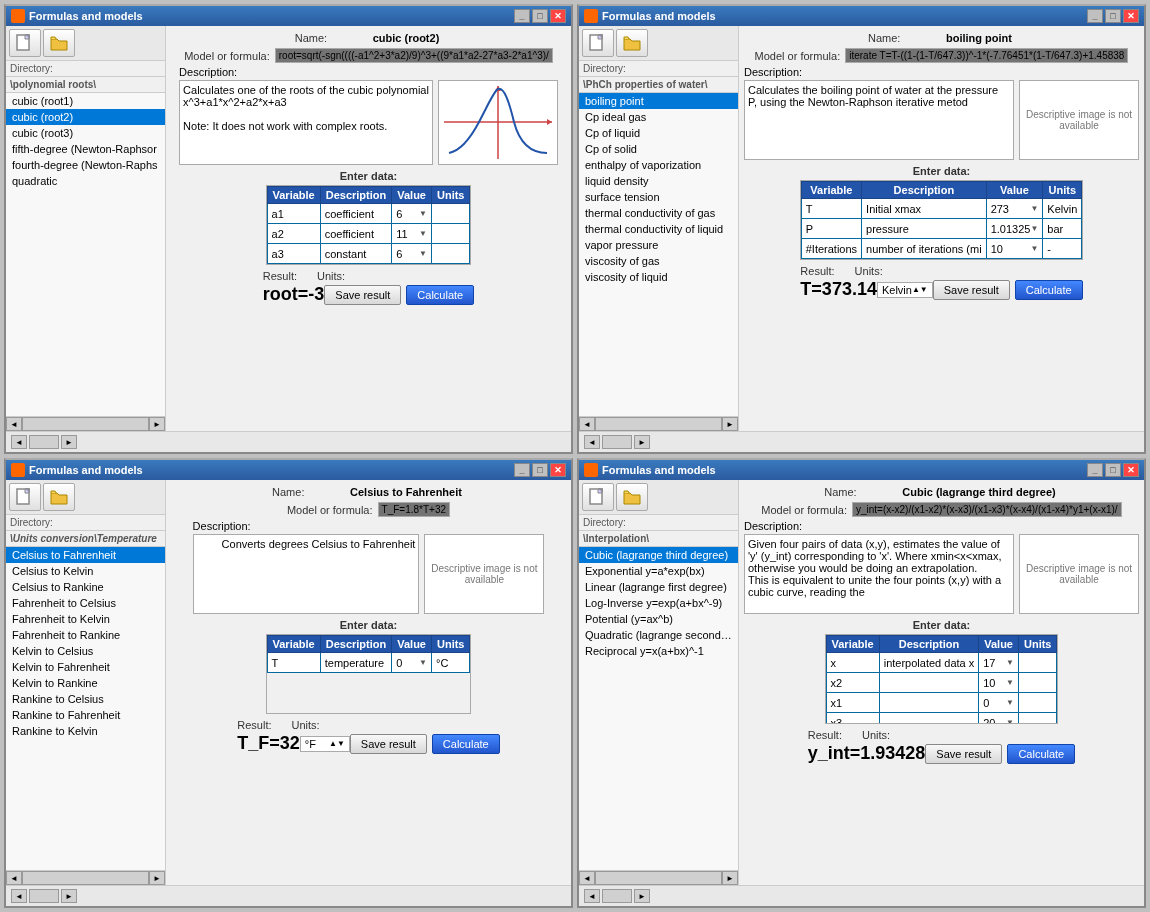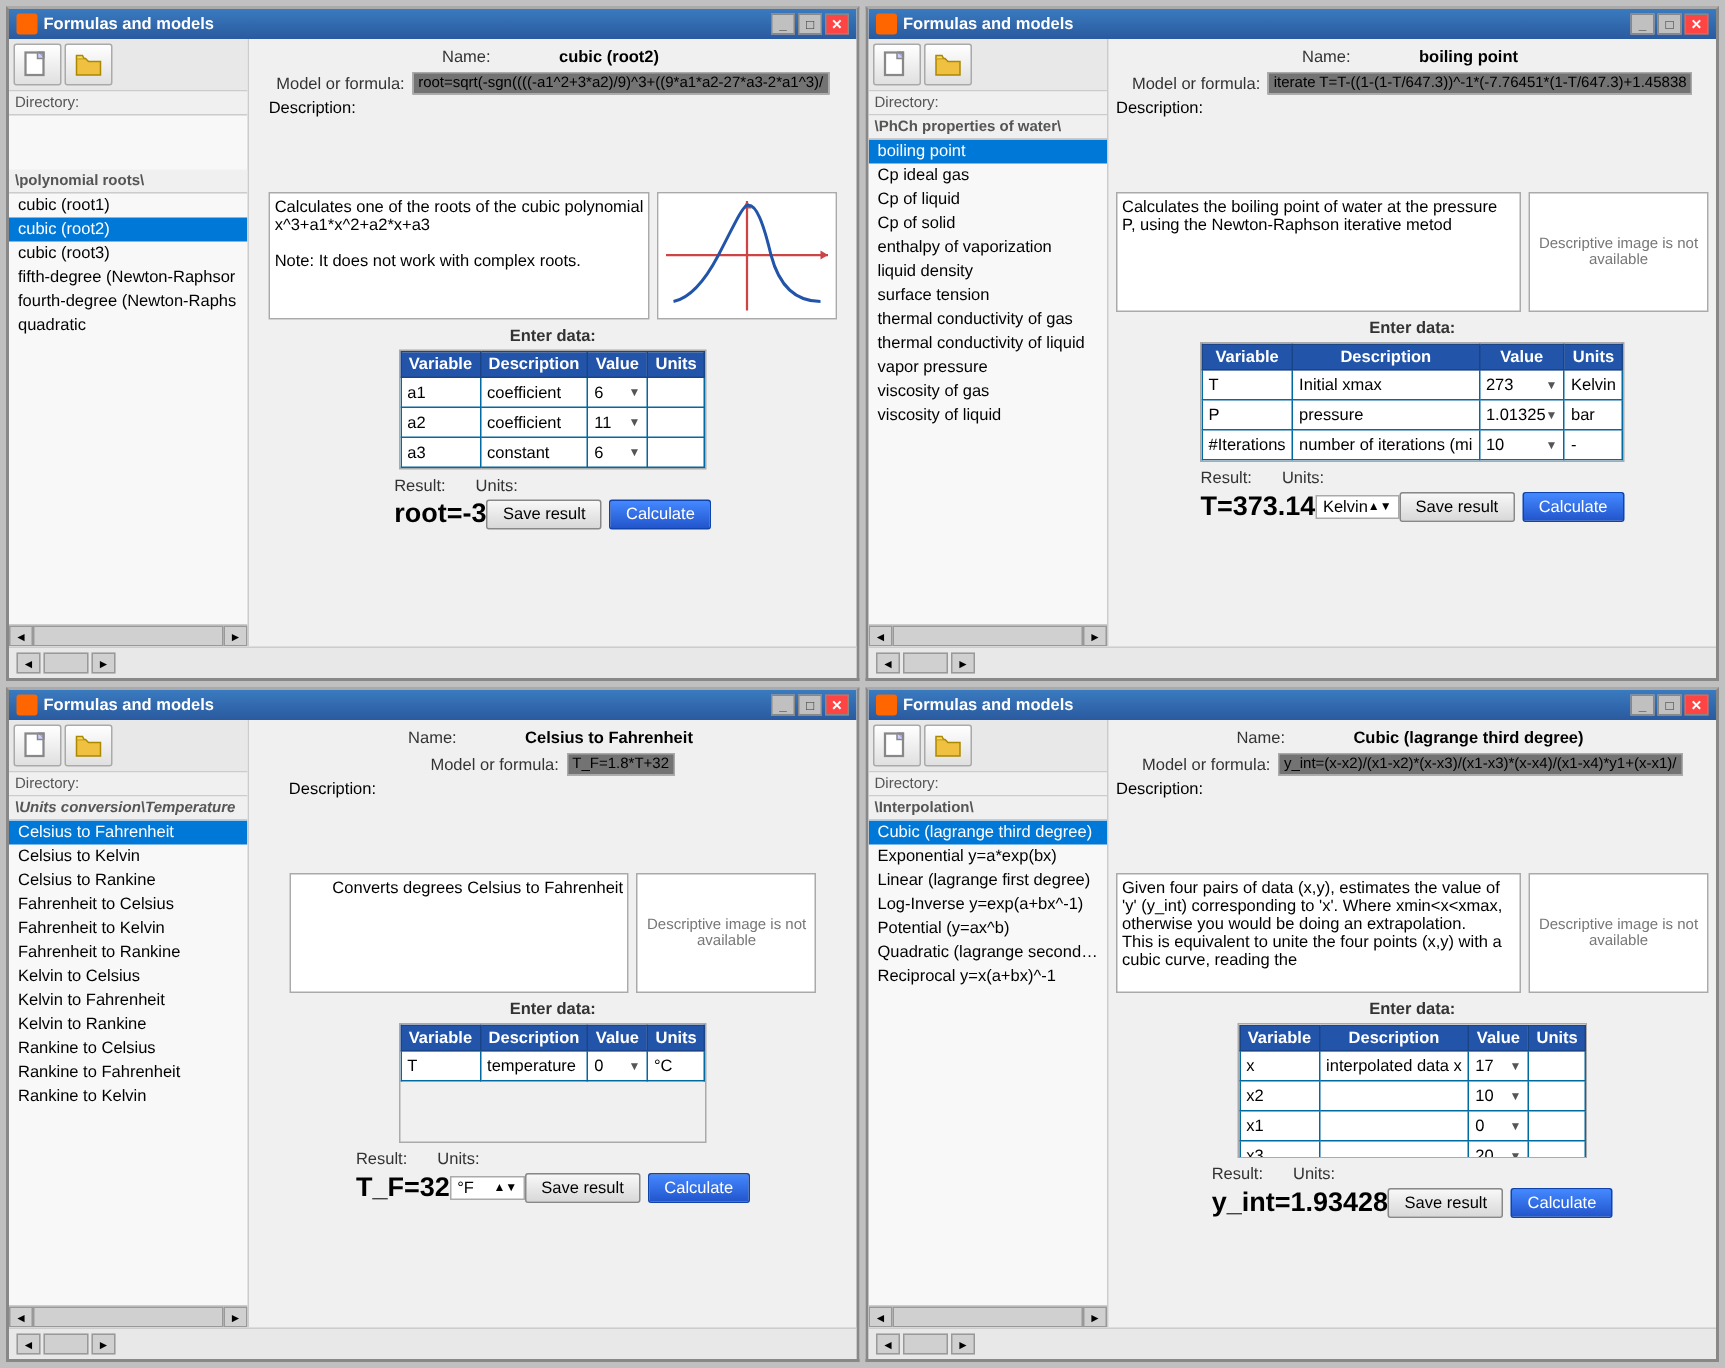--- a/index.html
+++ b/index.html
@@ -146,21 +146,20 @@
       border: 1px solid #aaa;
       padding: 1px 3px;
       overflow: hidden;
       text-overflow: ellipsis;
       white-space: nowrap;
     }
     .description-area {
       display: flex;
       gap: 5px;
       min-height: 80px;
-      margin-top: 48px;
     }
     .desc-text {
       flex: 1;
       border: 1px solid #aaa;
       background: white;
       padding: 3px;
       font-size: 11px;
       overflow-y: auto;
       min-height: 75px;
       max-height: 90px;
@@ -290,21 +289,21 @@
     </svg>
           </button>
     <button class="toolbar-btn">
             <svg viewBox="0 0 20 20" fill="none" xmlns="http://www.w3.org/2000/svg">
       <path d="M2 6h6l2 2h8v9H2z" fill="#f0c040" stroke="#aa8800" stroke-width="1"></path>
       <path d="M2 6v-2h4l1 2" fill="#f8d860" stroke="#aa8800" stroke-width="1"></path>
     </svg>
           </button>
   </div>
         <div class="dir-label">Directory:</div>
-        <div class="dir-label" style="font-weight: bold; margin-top: 36px;">\polynomial roots\</div>
+        <div class="dir-label" style="font-weight: bold;">\polynomial roots\</div>
         <div class="list-items">
           <div class="list-item">cubic (root1)</div>
           <div class="list-item selected">cubic (root2)</div>
           <div class="list-item">cubic (root3)</div>
           <div class="list-item">fifth-degree (Newton-Raphsor</div>
           <div class="list-item">fourth-degree (Newton-Raphs</div>
           <div class="list-item">quadratic</div>
         </div>
         <div class="scroll-arrows">
     <div class="mini-scroll-btn">◄</div>
@@ -706,21 +705,21 @@
       <path d="M2 6v-2h4l1 2" fill="#f8d860" stroke="#aa8800" stroke-width="1"></path>
     </svg>
           </button>
   </div>
         <div class="dir-label">Directory:</div>
         <div class="dir-label" style="font-weight: bold;">\Interpolation\</div>
         <div class="list-items">
           <div class="list-item selected">Cubic (lagrange third degree)</div>
           <div class="list-item">Exponential y=a*exp(bx)</div>
           <div class="list-item">Linear (lagrange first degree)</div>
-          <div class="list-item">Log-Inverse y=exp(a+bx^-1)</div>
+          <div class="list-item">Log-Inverse y=exp(a+bx^-9)</div>
           <div class="list-item">Potential (y=ax^b)</div>
           <div class="list-item">Quadratic (lagrange second de</div>
           <div class="list-item">Reciprocal y=x(a+bx)^-1</div>
         </div>
         <div class="scroll-arrows">
     <div class="mini-scroll-btn">◄</div>
     <div class="mini-scroll-btn" style="flex:1"></div>
     <div class="mini-scroll-btn">►</div>
   </div>
       </div>

